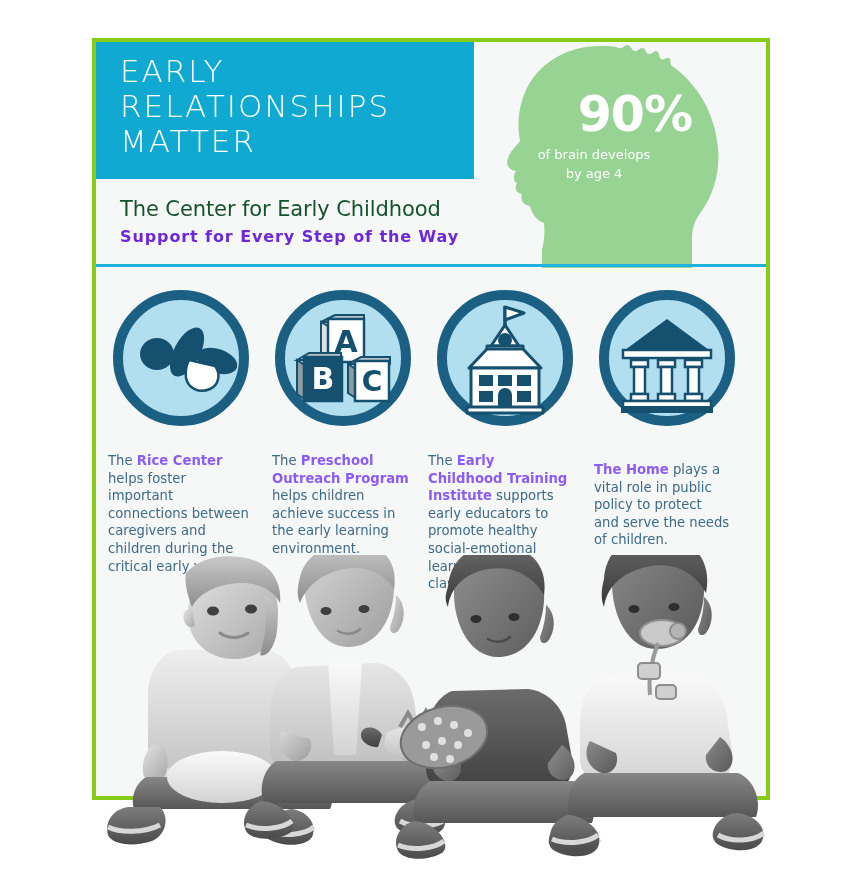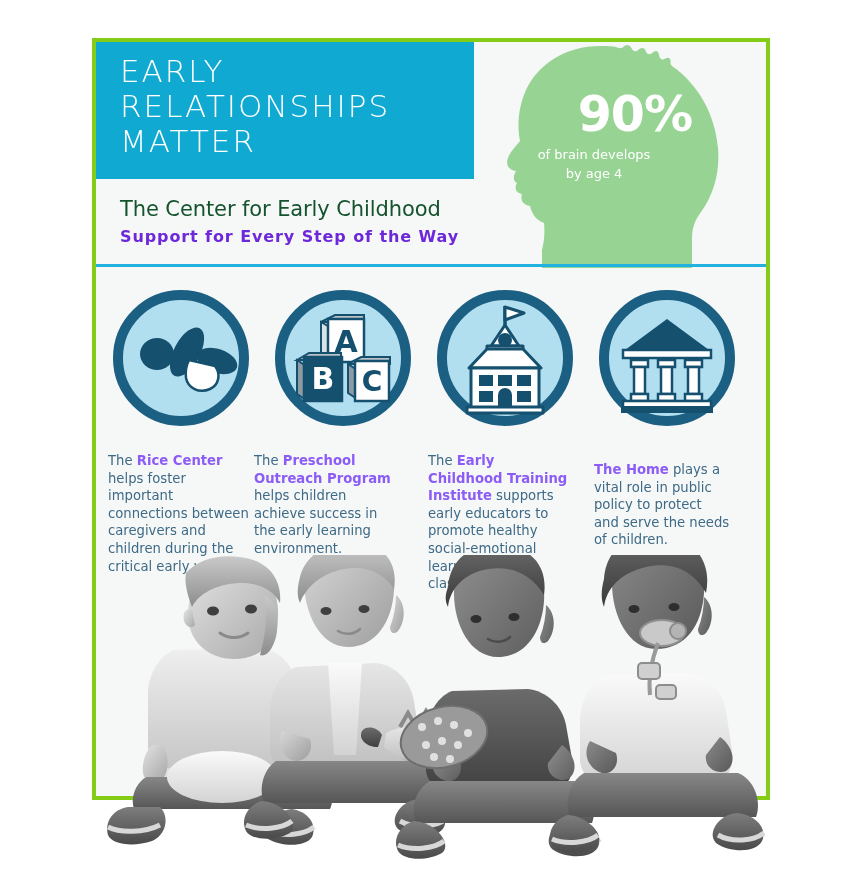--- a/index.html
+++ b/index.html
@@ -119,21 +119,21 @@
     position:absolute;
     top:0;
     width:141px;
     color:#3d6a86;
     font-size:13.2px;
     line-height:17.6px;
     font-family:"DejaVu Sans", sans-serif;
   }
   .caption b{color:#8b5cf6;font-weight:bold;}
   .caption:nth-of-type(1){left:12px;width:145px;}
-  .caption:nth-of-type(2){left:158px;width:142px;}
+  .caption:nth-of-type(2){left:176px;width:142px;}
   .caption:nth-of-type(3){left:332px;width:142px;}
   .caption:nth-of-type(4){left:498px;width:136px;top:-6px;margin-top:15px;}
   
   #photo{
     position:absolute;
     left:100px; top:555px;
     width:680px; height:305px;
   }
 </style>
 </head>

